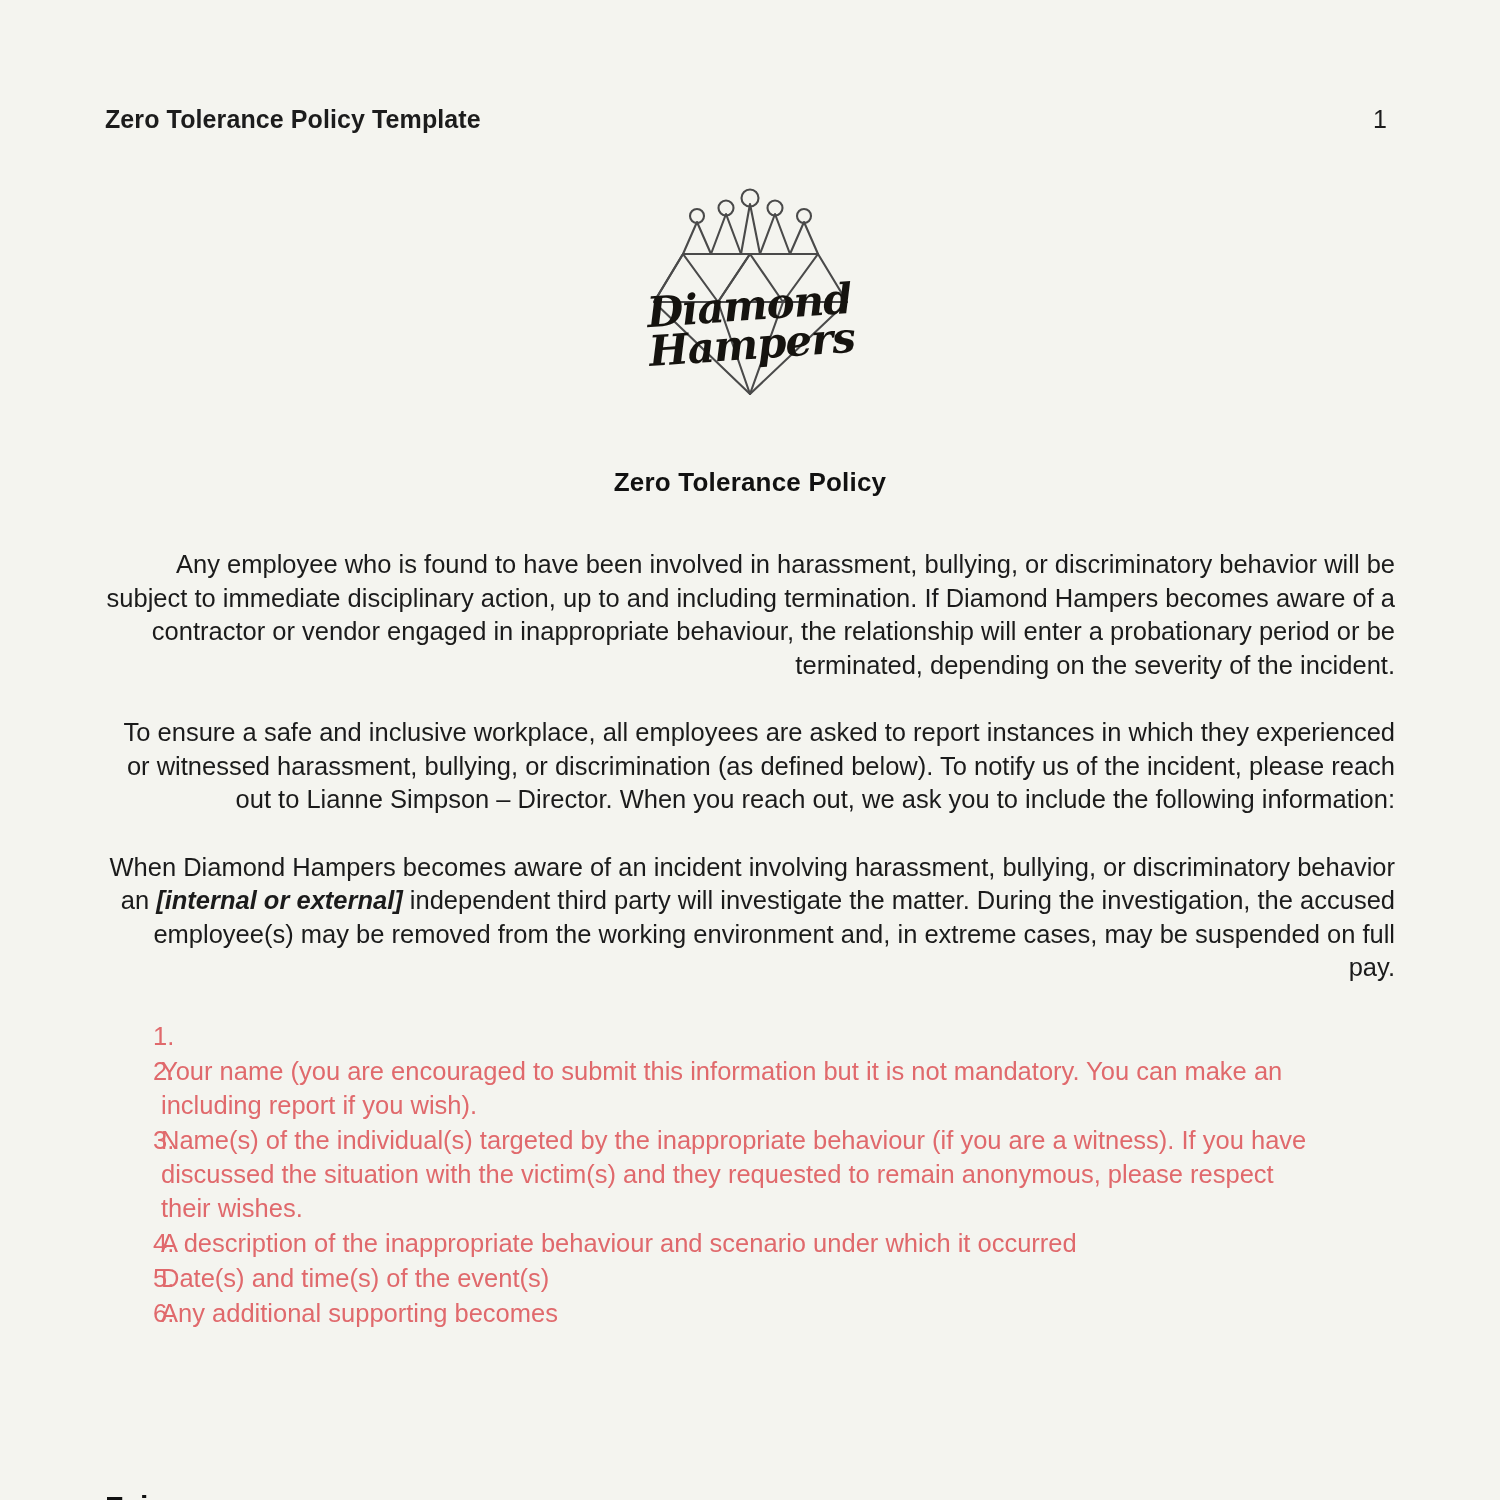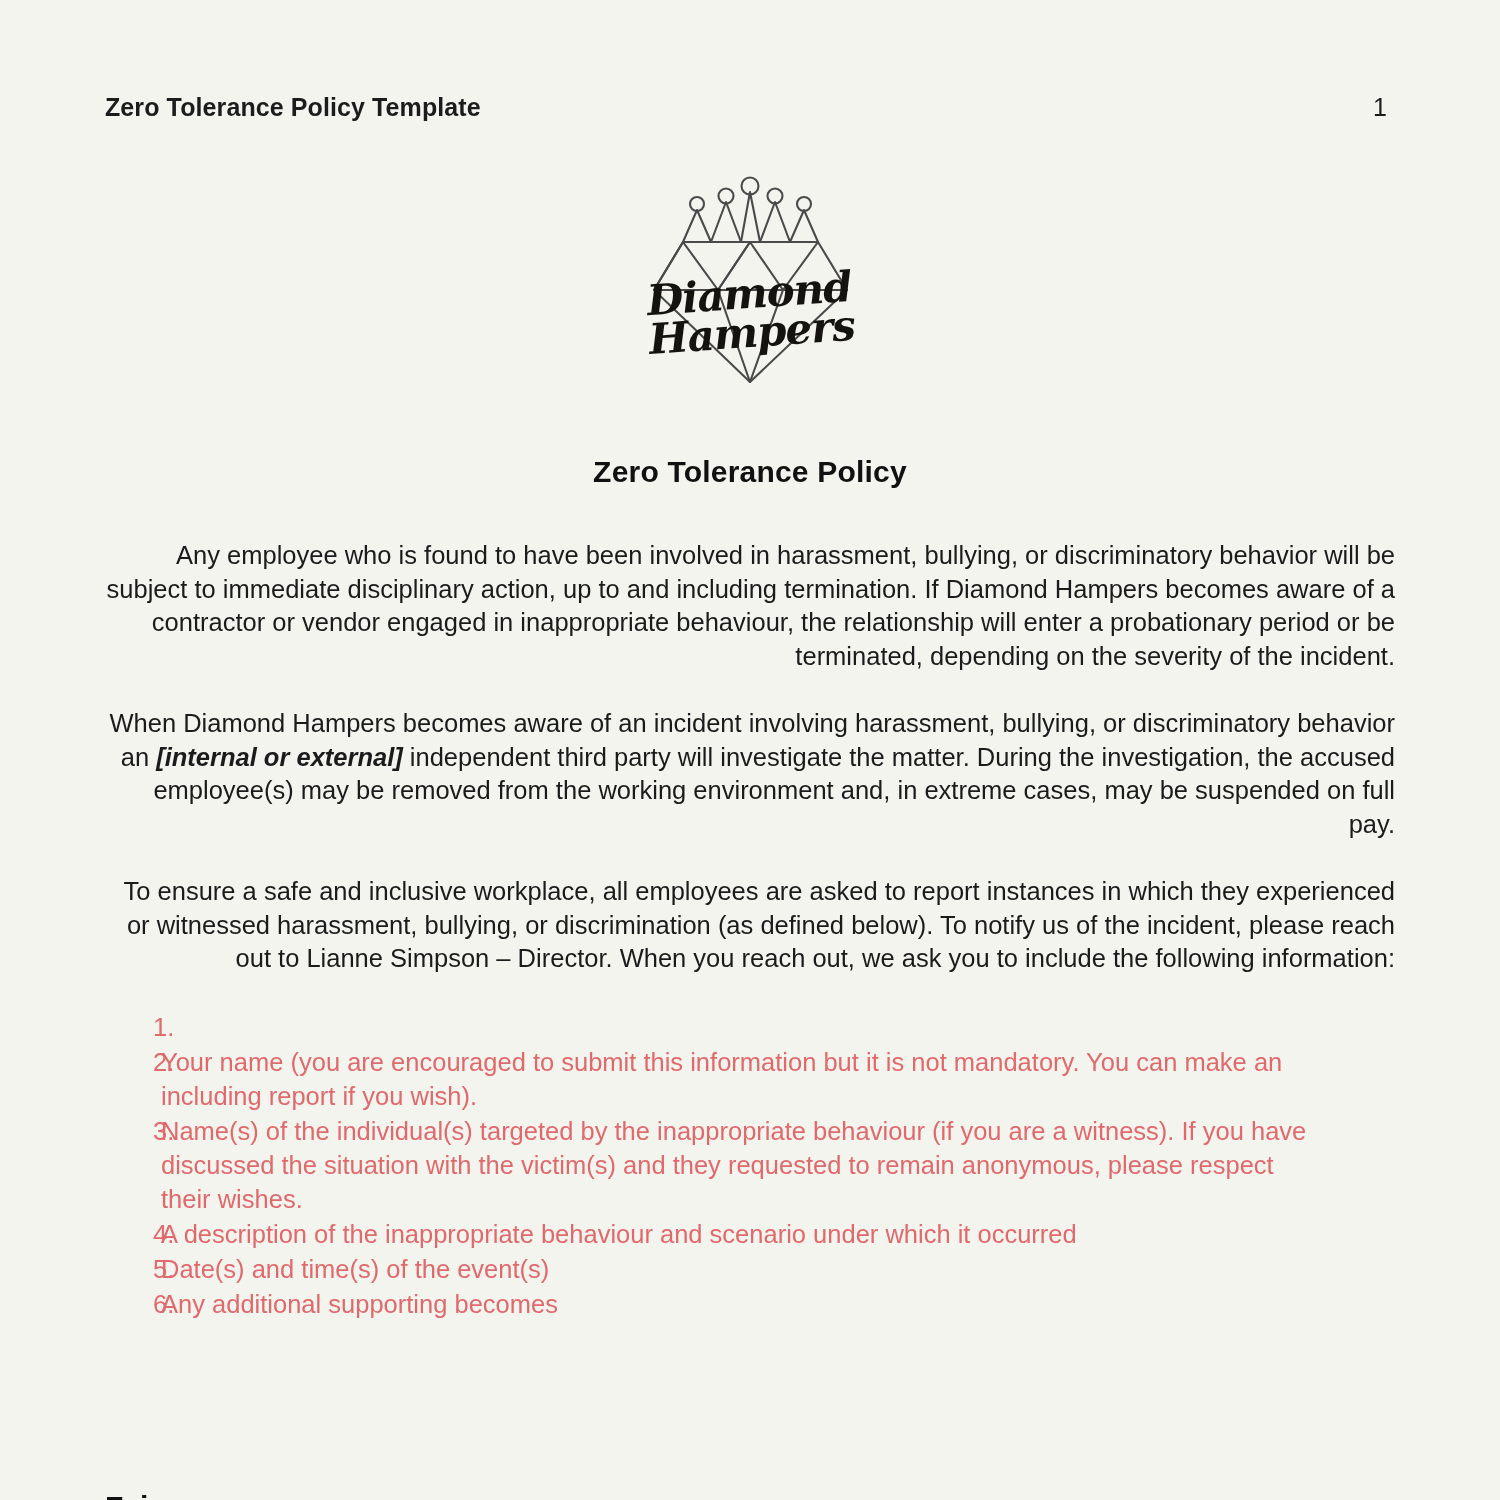--- a/index.html
+++ b/index.html
@@ -14,21 +14,21 @@
     font-family: "Liberation Sans", sans-serif;
     color: #1a1a1a;
   }
 
   .page {
     position: relative;
     width: 1500px;
     height: 1500px;
     background: #f4f4ef;
     box-sizing: border-box;
-    padding: 0 105px;
+    padding: 12px 105px;
   }
 
   
   .doc-header {
     display: flex;
     align-items: baseline;
     justify-content: space-between;
     padding-top: 93px;
   }
   .doc-header-title {
@@ -69,21 +69,21 @@
     line-height: 0.94;
     transform: rotate(-4deg);
   }
   .logo-wordmark .lw1 { font-size: 42px; display:block; letter-spacing: -1px; }
   .logo-wordmark .lw2 { font-size: 42px; display:block; letter-spacing: -1px; }
 
   
   .doc-title {
     margin-top: 66px;
     text-align: center;
-    font-size: 30px;
+    font-size: 26px;
     font-weight: 700;
     color: #111;
     letter-spacing: .2px;
   }
 
   
   .body-copy { margin-top: 50px; }
   .para {
     font-size: 25.5px;
     line-height: 33.5px;
@@ -178,26 +178,26 @@
       </div>
     </div>
   </div>
 
   <div class="doc-title">Zero Tolerance Policy</div>
 
   <div class="body-copy">
 
     <p class="para">Any employee who is found to have been involved in harassment, bullying, or discriminatory behavior will be subject to immediate disciplinary action, up to and including termination. If Diamond Hampers becomes aware of a contractor or vendor engaged in inappropriate behaviour, the relationship will enter a probationary period or be terminated, depending on the severity of the incident.</p>
 
+    <p class="para">To ensure a safe and inclusive workplace, all employees are asked to report instances in which they experienced or witnessed harassment, bullying, or discrimination (as defined below). To notify us of the incident, please reach out to Lianne Simpson – Director.  When you reach out, we ask you to include the following information:</p>
+
     <p class="para">
       <span>When Diamond Hampers becomes aware of an incident involving harassment, bullying, or discriminatory behavior an </span><span class="bi">[internal or external]</span><span> independent third party will investigate the matter. During the investigation, the accused employee(s) may be removed from the working environment and, in extreme cases, may be suspended on full pay.</span>
     </p>
 
-    <p class="para">To ensure a safe and inclusive workplace, all employees are asked to report instances in which they experienced or witnessed harassment, bullying, or discrimination (as defined below). To notify us of the incident, please reach out to Lianne Simpson – Director.  When you reach out, we ask you to include the following information:</p>
-
     <ol class="report-list">
       <li class="report-item">
         <span class="report-num">1.</span>
       </li>
       <li class="report-item">
         <span class="report-num">2.</span>
         <span class="report-text">Your name (you are encouraged to submit this information but it is not mandatory. You can make an including report if you wish).</span>
       </li>
       <li class="report-item">
         <span class="report-num">3.</span>

